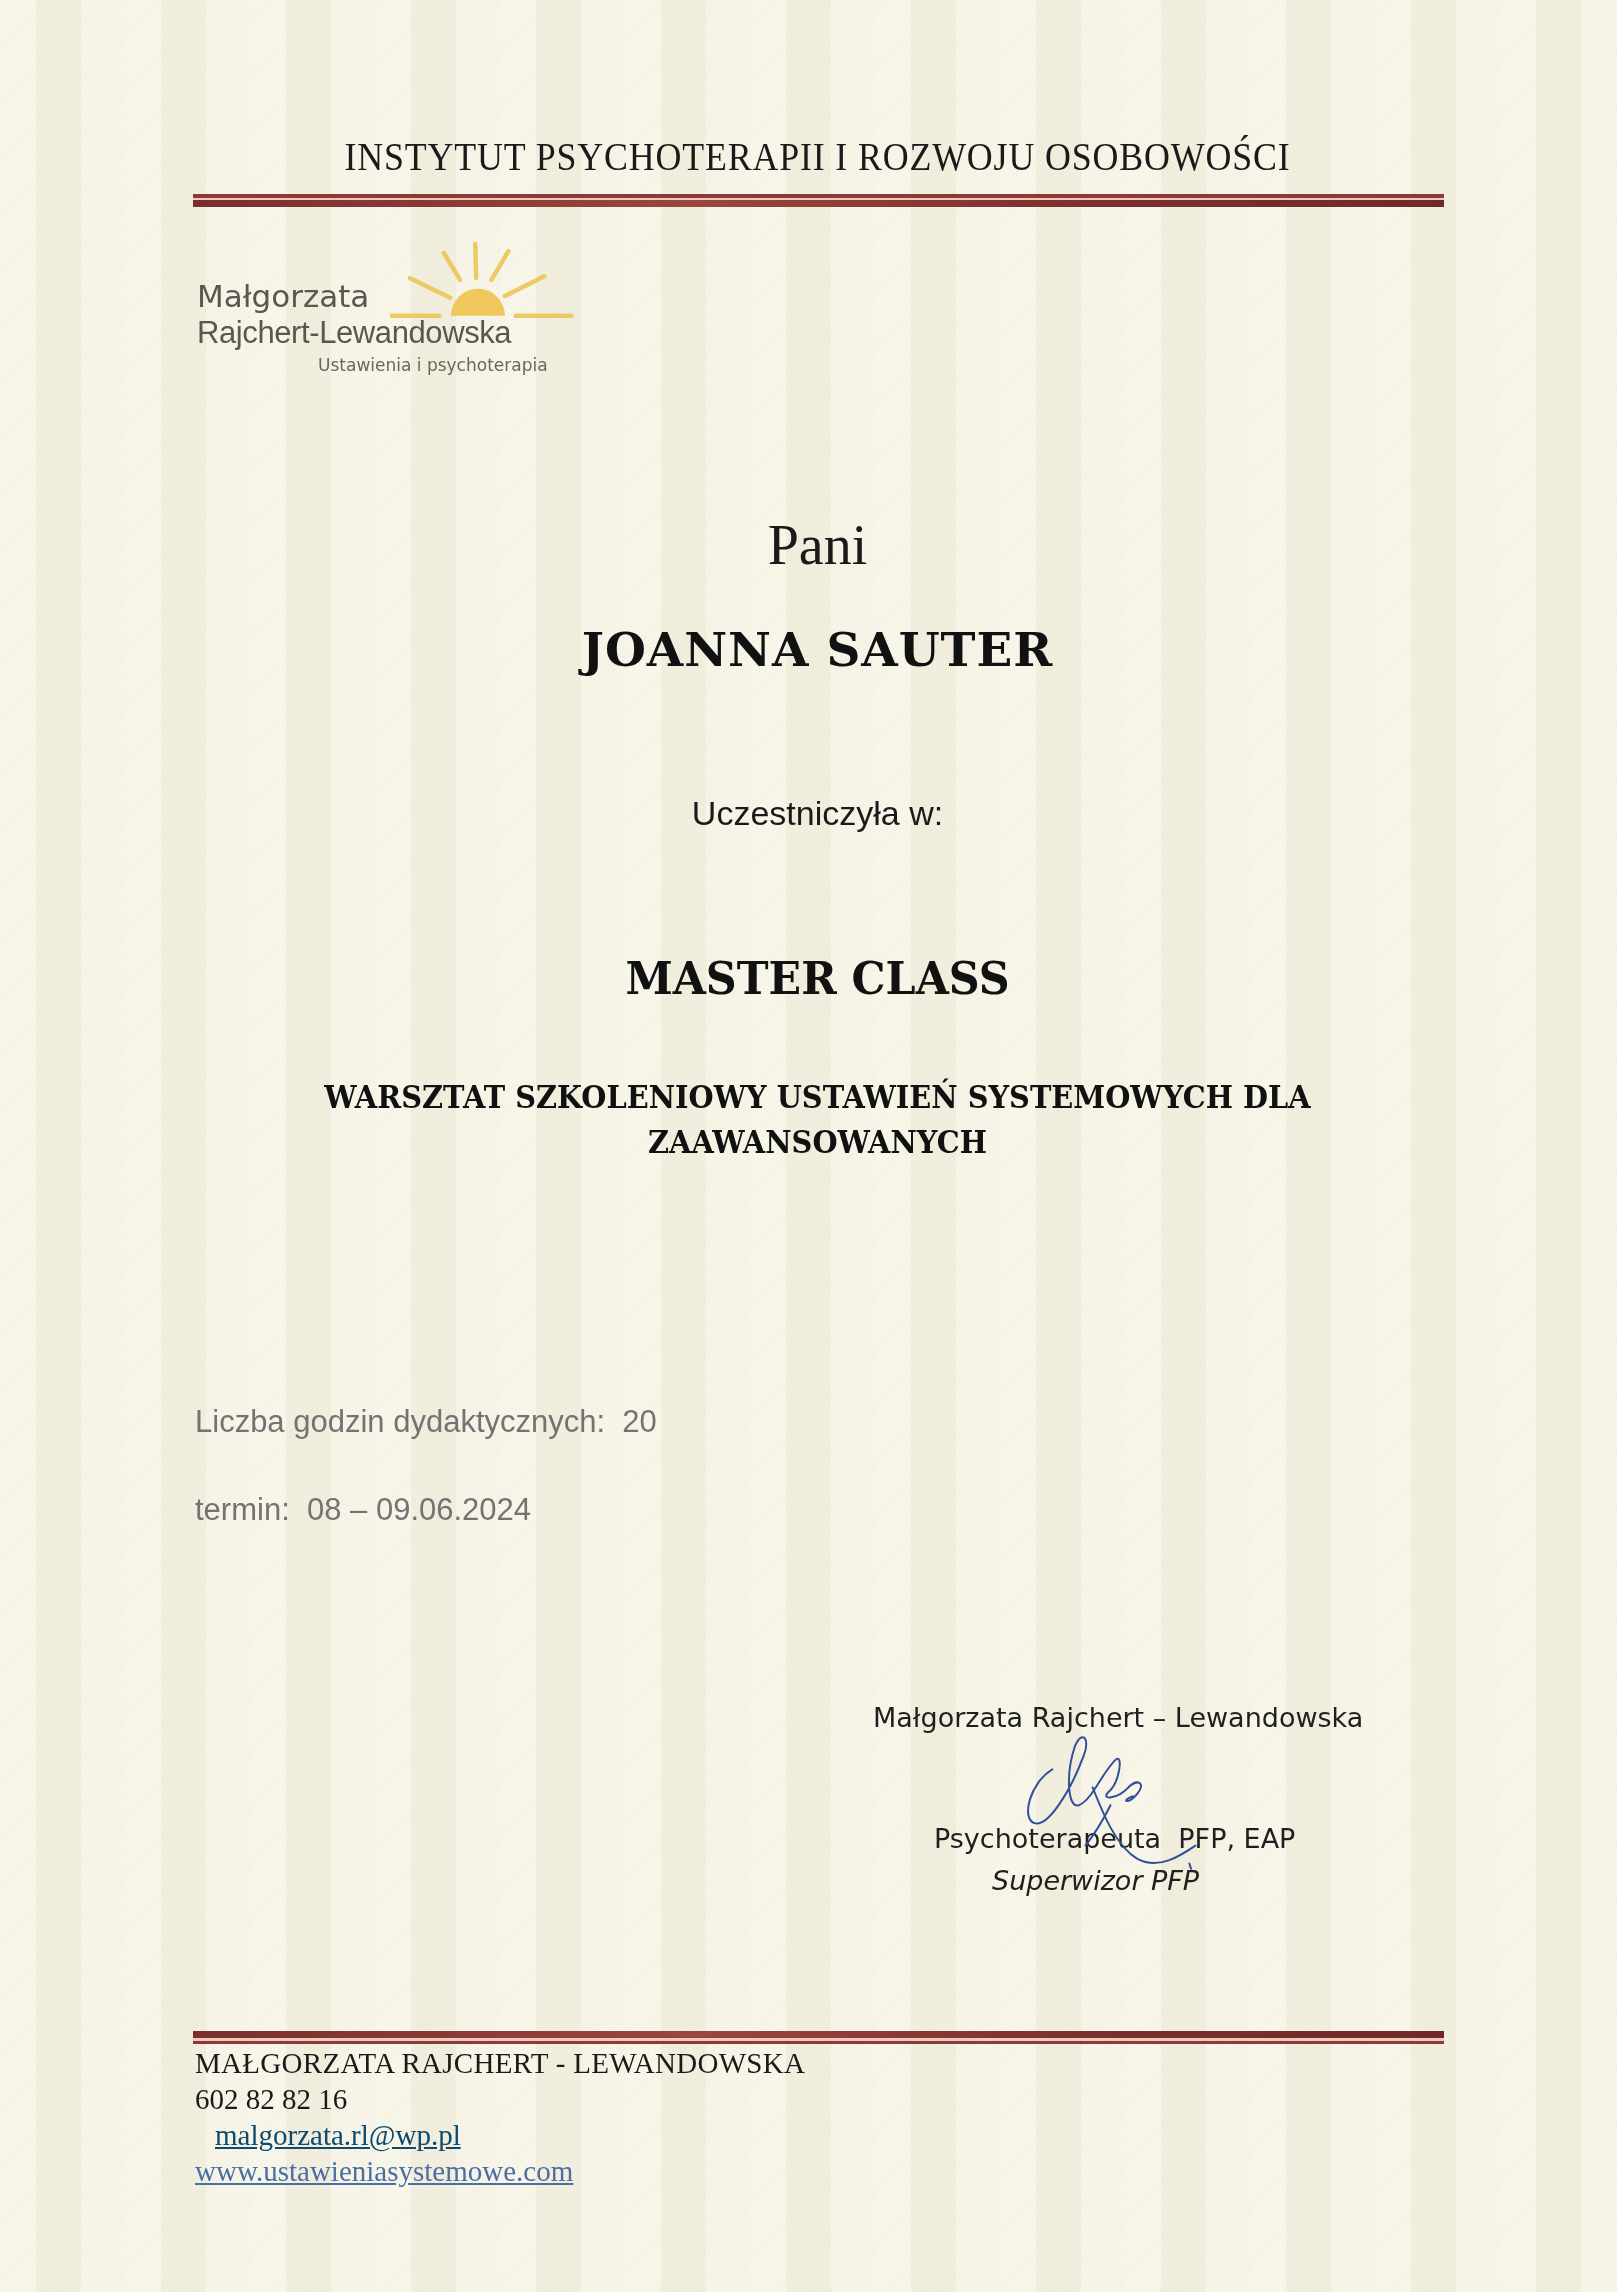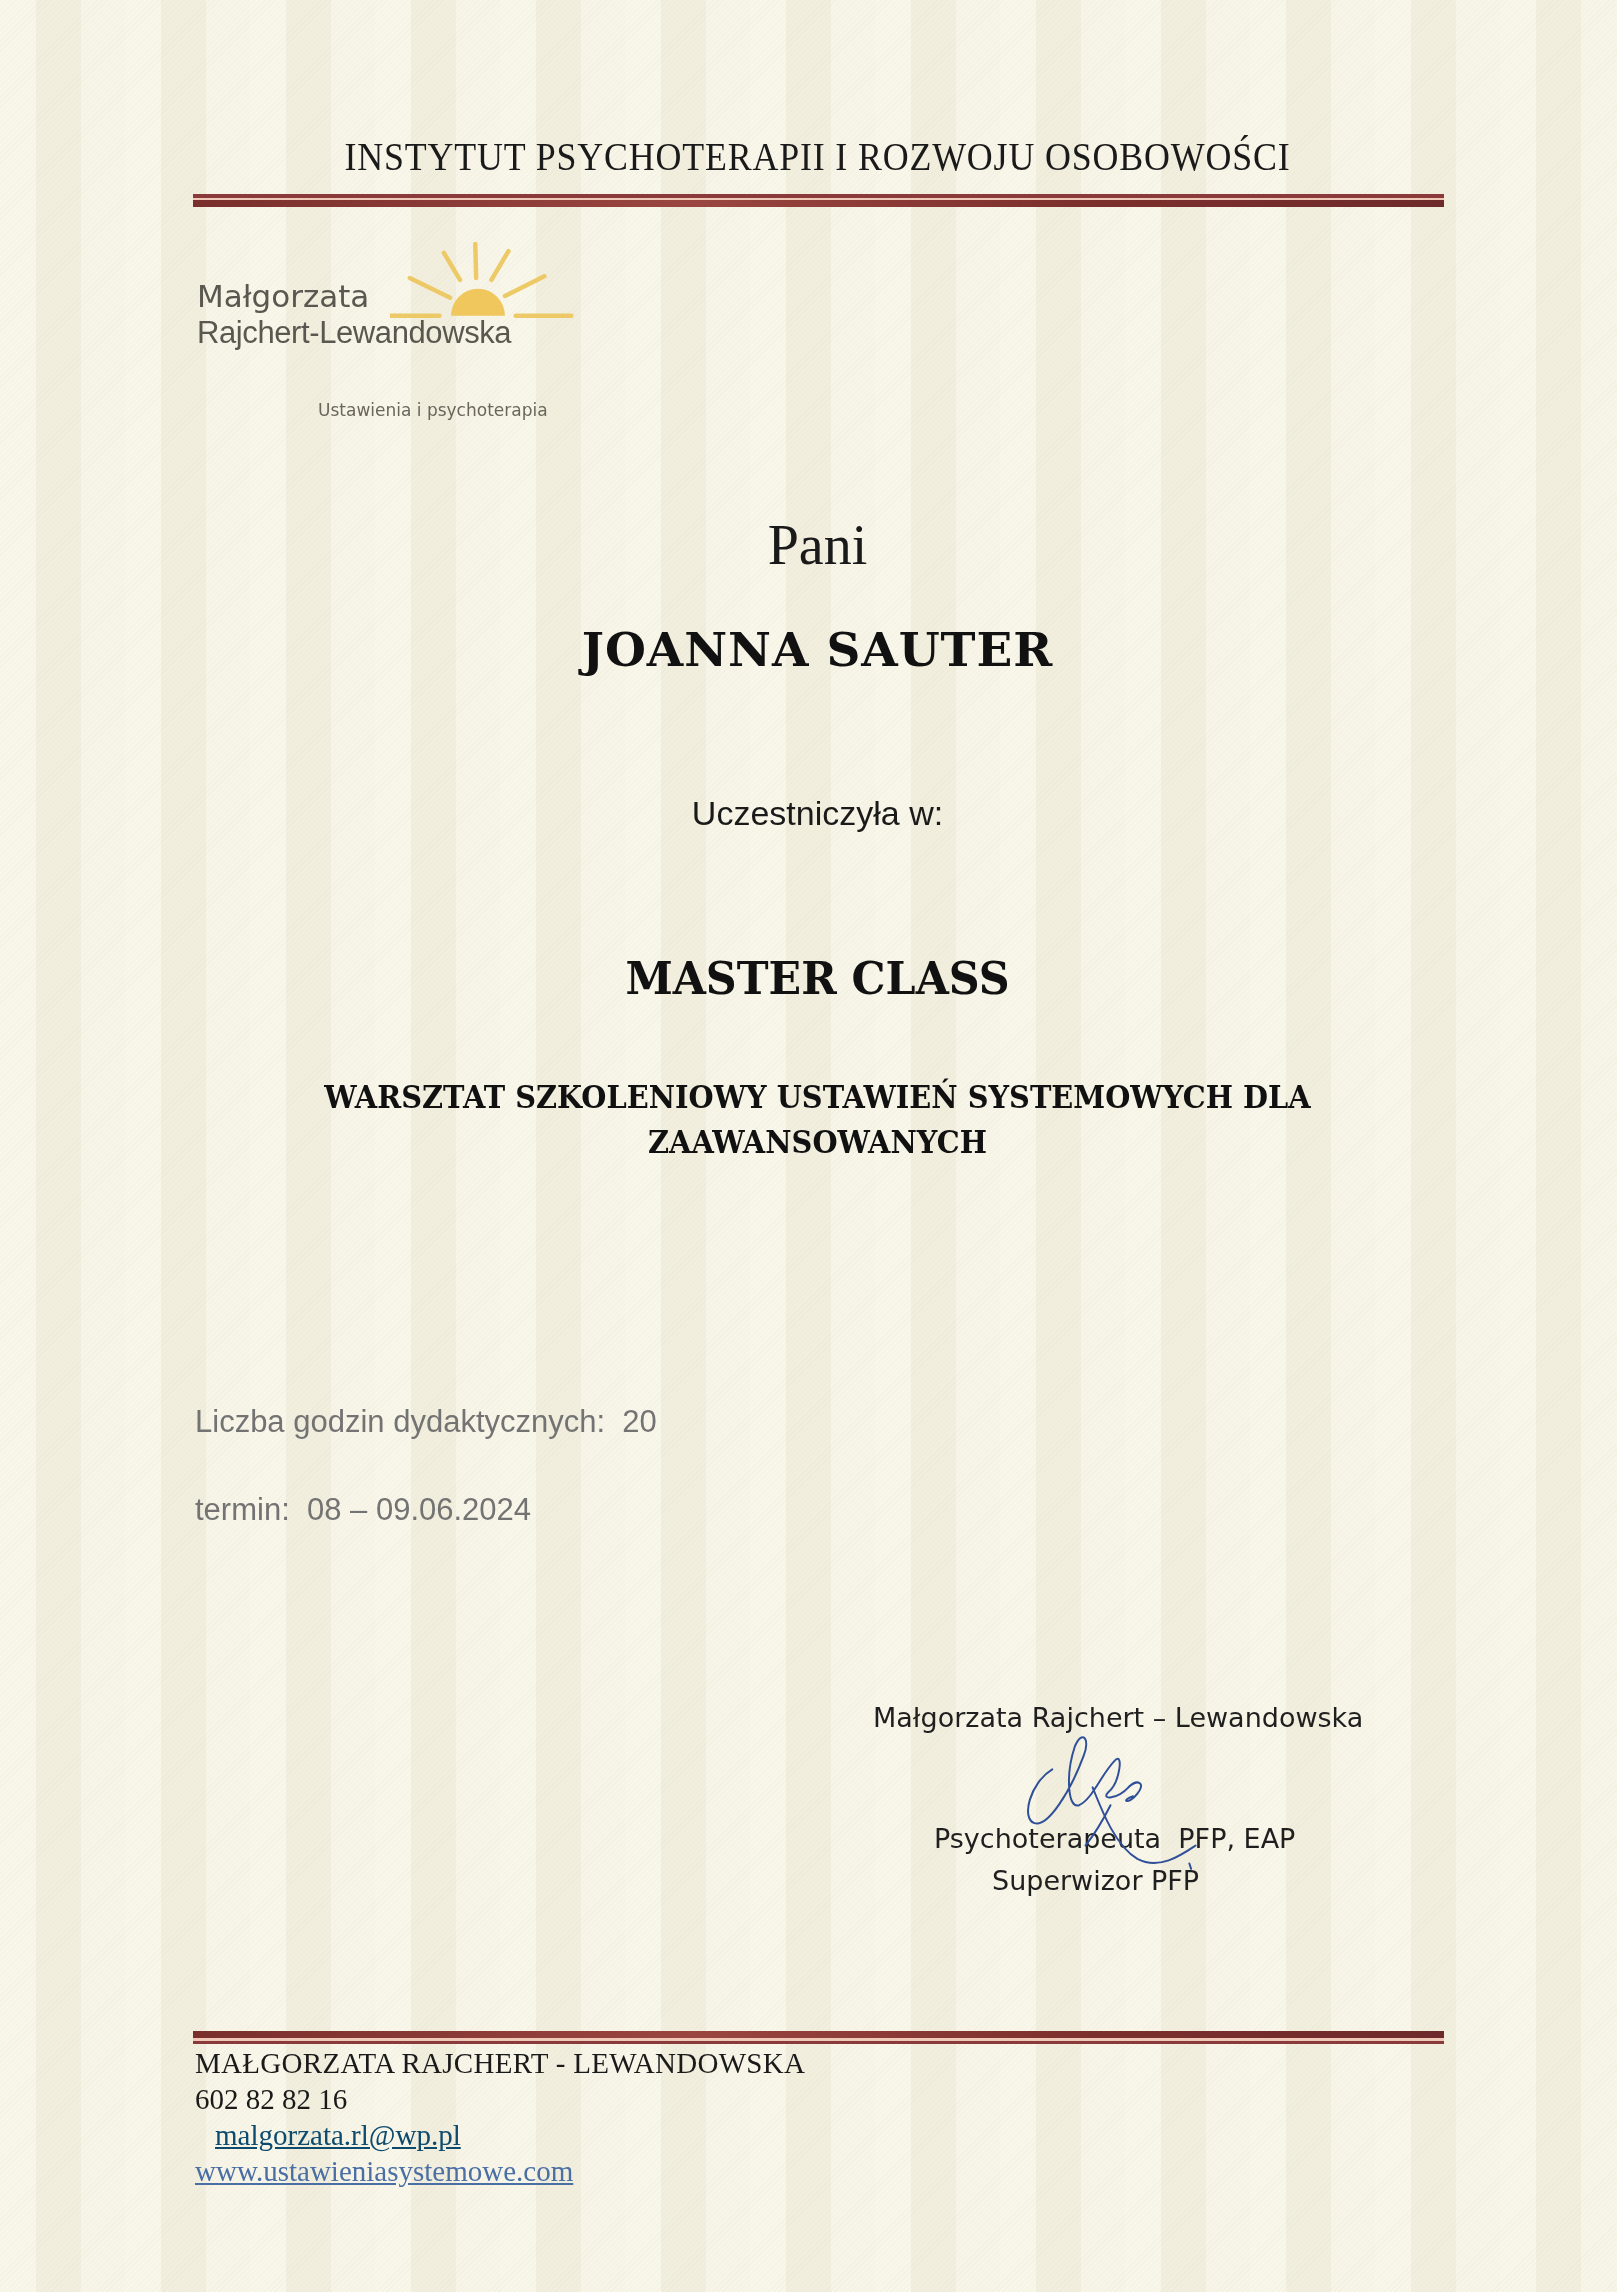--- a/index.html
+++ b/index.html
@@ -29,36 +29,36 @@
   }
 
   .rule { left: 193px; width: 1251px; }
   .rule .thin { height: 3.6px; background: #8a3a3a; }
   .rule .gap { height: 2.7px; background: #f0c8b8; }
   .rule .thick { height: 7.2px; background: linear-gradient(90deg, #7a2f2c, #9a4540 40%, #7d302d 70%, #6e2a2a); }
 
   .logo { left: 197px; top: 242px; width: 376px; height: 143px; }
   .logo-name1 { left: 0; top: 36px; font-family: "DejaVu Sans", sans-serif; font-size: 31px; color: #5a5750; }
   .logo-name2 { left: 0; top: 73px; font-family: Liberation Sans, sans-serif; font-size: 31px; color: #5a5750; letter-spacing: -0.4px; }
-  .logo-tag { left: 121px; top: 113px; font-family: "DejaVu Sans", sans-serif; font-size: 17px; color: #6a665c; margin-top: 45px; }
+  .logo-tag { left: 121px; top: 113px; font-family: "DejaVu Sans", sans-serif; font-size: 17px; color: #6a665c; }
   .logo-sun { left: 193px; top: 0px; width: 184px; height: 81px; }
 
   .salutation { left: 0; width: 1635px; top: 513px; text-align: center; font-family: "Liberation Serif", serif; font-size: 56px; color: #1a1a1a; }
   .recipient { left: 0; width: 1635px; top: 622px; text-align: center; font-family: "DejaVu Serif", serif; font-weight: bold; font-size: 47px; color: #111; letter-spacing: 0.9px; }
   .participated { left: 0; width: 1635px; top: 794px; text-align: center; font-family: "Liberation Sans", sans-serif; font-size: 34px; color: #1a1a1a; }
   .course-title { left: 0; width: 1635px; top: 952px; text-align: center; font-family: "DejaVu Serif", serif; font-weight: bold; font-size: 45px; color: #111; transform: scaleX(0.95); }
   .course-subtitle { left: 206px; width: 1223px; top: 1075px; text-align: center; font-family: "DejaVu Serif", serif; font-weight: bold; font-size: 31px; line-height: 45px; color: #111; transform: scaleX(0.93); transform-origin: center; }
 
   .detail { left: 195px; font-family: "Liberation Sans", sans-serif; font-size: 31px; color: #737373; white-space: pre; }
   .detail-hours { top: 1404px; }
   .detail-dates { top: 1476px; margin-top: 16px; }
 
   .sig-name { left: 873px; top: 1702px; font-family: "DejaVu Sans", sans-serif; font-size: 27px; color: #1f1f1f; white-space: nowrap; }
   .sig-title1 { left: 934px; top: 1823px; font-family: "DejaVu Sans", sans-serif; font-size: 27px; color: #1f1f1f; white-space: pre; }
-  .sig-title2 { left: 992px; top: 1865px; font-family: "DejaVu Sans", sans-serif; font-size: 27px; color: #1f1f1f; }
+  .sig-title2 { left: 992px; top: 1865px; font-family: "DejaVu Sans", sans-serif; font-size: 27px; color: #1f1f1f; font-style: italic; }
   .signature { left: 1003px; top: 1720px; width: 215px; height: 157px; }
 
   .footer-name { left: 195px; top: 2047px; font-family: Liberation Serif, serif; font-size: 29px; color: #1a1a1a; letter-spacing: 0.3px; }
   .footer-phone { left: 195px; top: 2083px; font-family: Liberation Serif, serif; font-size: 29px; color: #1a1a1a; text-align: center; }
   .footer-email { left: 195px; top: 2119px; font-family: Liberation Serif, serif; font-size: 29px; color: #0c4a6e; text-decoration: underline; margin-left: 20px; }
   .footer-web { left: 195px; top: 2155px; font-family: "Liberation Serif", serif; font-size: 29px; color: #4a6fa5; text-decoration: underline; }
 </style>
 </head>
 <body>
 

